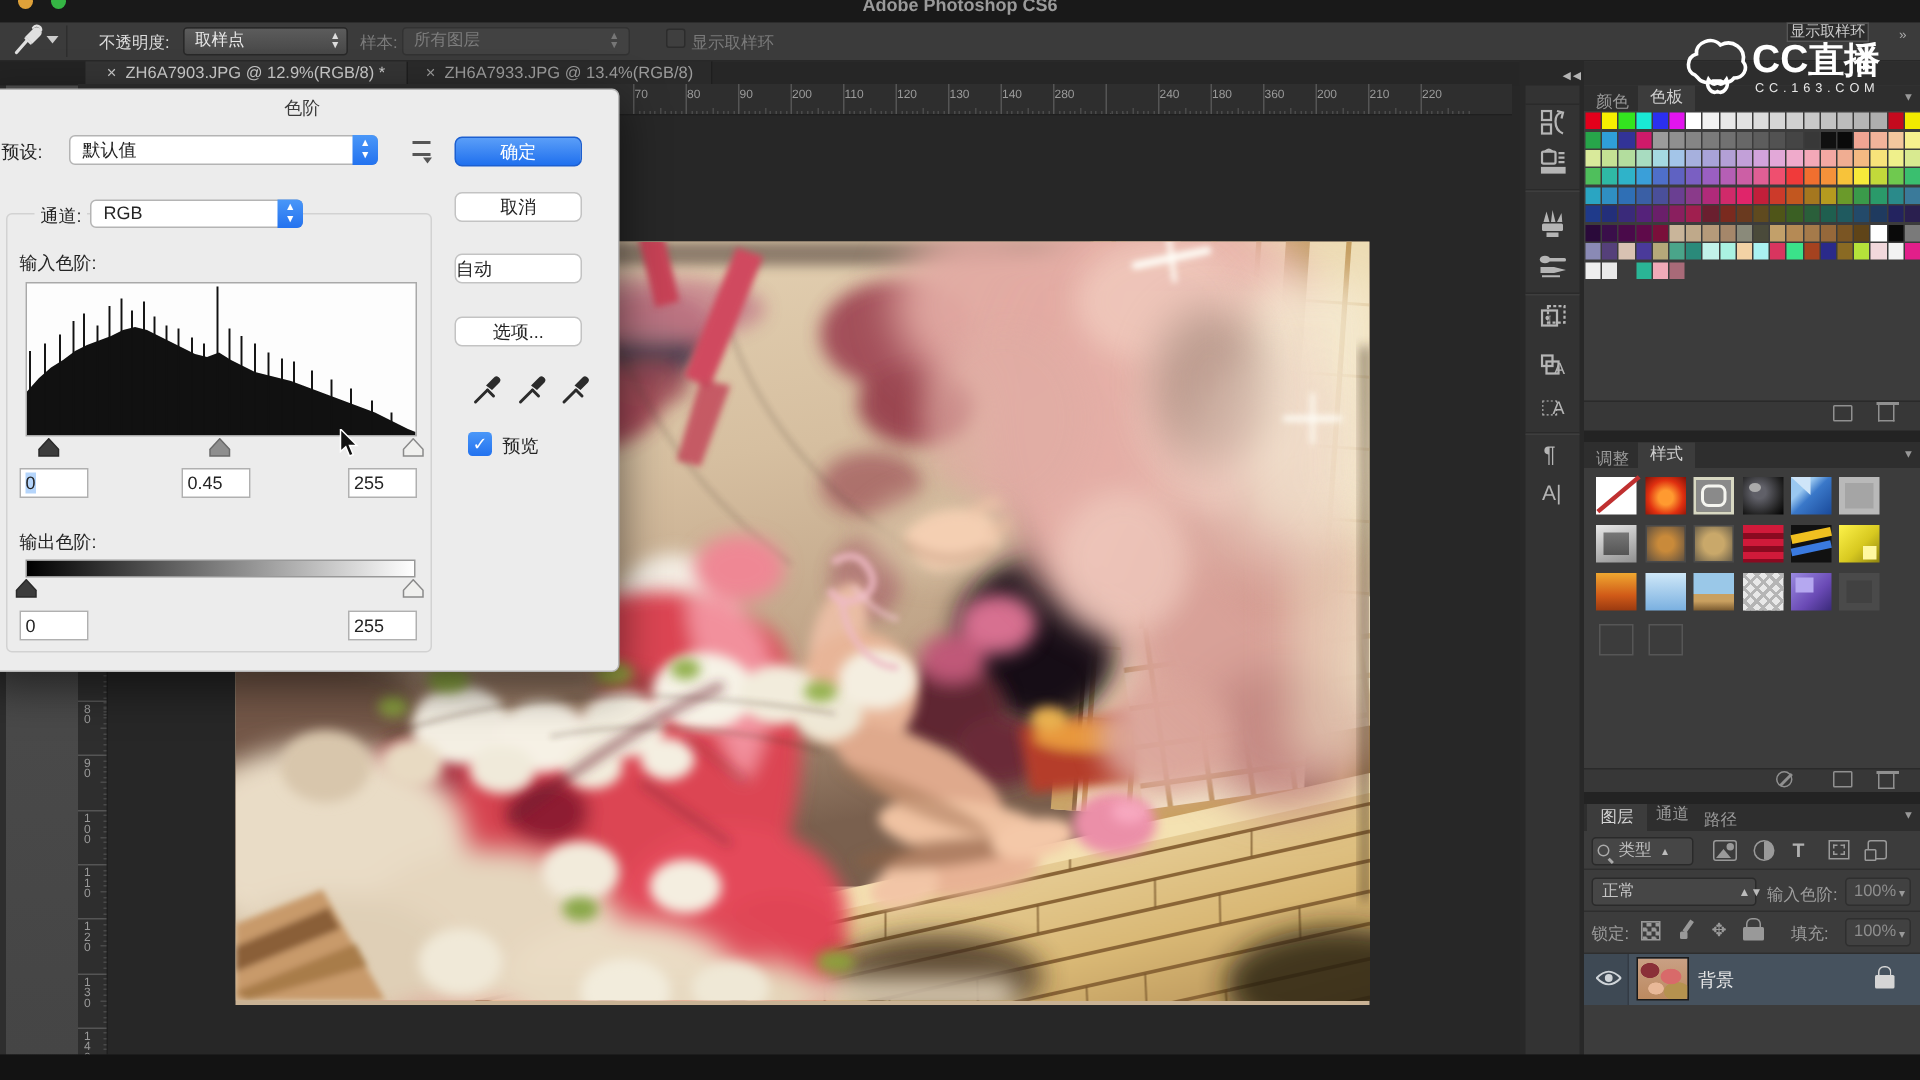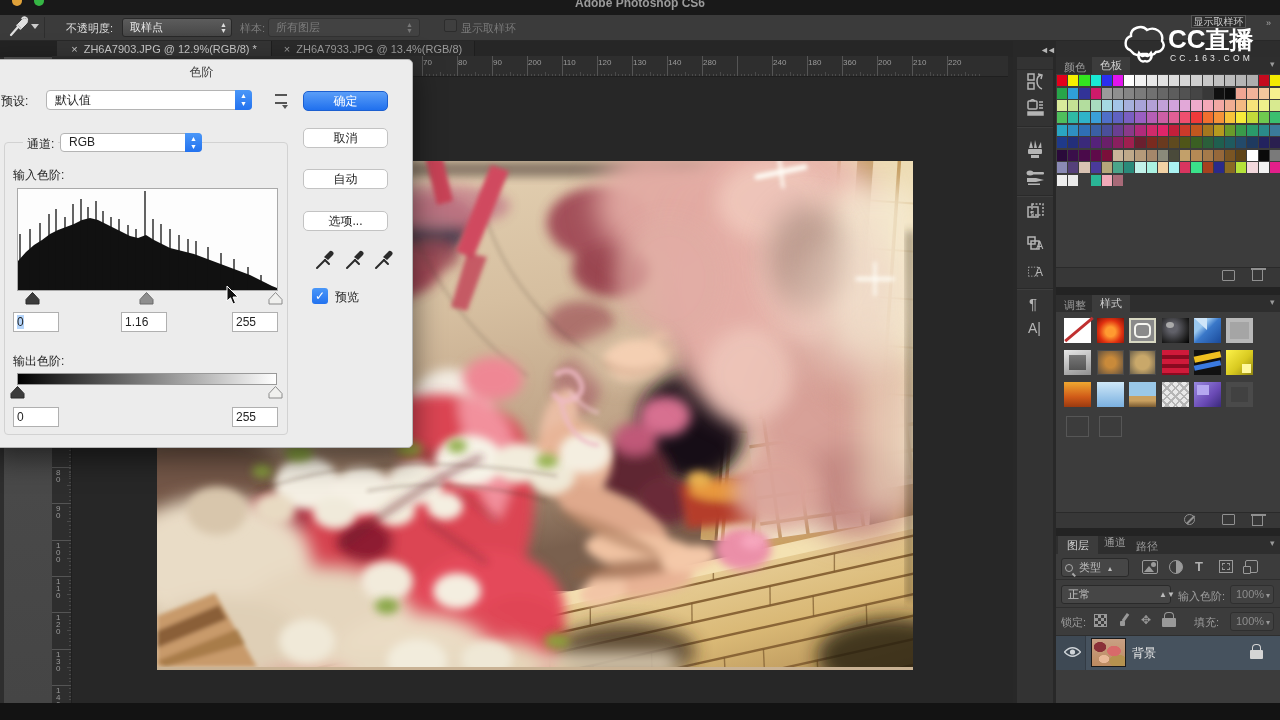--- a/index.html
+++ b/index.html
@@ -1027,21 +1027,21 @@
  <div class="abs" style="left:57px;top:30px;width:206px;height:20px;background:#fff;border:1px solid #b4b4b4;border-radius:4px;line-height:18px;padding-left:8px">默认值</div>
  <div class="abs" style="left:246px;top:30px;width:17px;height:20px;background:linear-gradient(#4a97f8,#2372ef);border-radius:0 4px 4px 0;color:#fff;text-align:center">
       <span style="font-size:7px;line-height:9px;display:block;margin-top:1px">▲</span>
       <span style="font-size:7px;line-height:8px;display:block">▼</span>
     </div>
  <div class="abs" style="left:286px;top:34px;width:12px;height:10px;border-top:2px solid #555;border-bottom:2px solid #555"></div>
  <div class="abs" style="left:293px;top:45px;width:0;height:0;border-left:3px solid transparent;border-right:3px solid transparent;border-top:4px solid #555"></div>
 
  <div class="abs" style="left:314px;top:31px;width:85px;height:20px;background:linear-gradient(#5a9ef8,#2070ee);border:1px solid #1c5fd0;border-radius:5px;color:#fff;text-align:center;line-height:18px">确定</div>
  <div class="abs" style="left:314px;top:68px;width:85px;height:20px;background:#fff;border:1px solid #c3c3c3;border-radius:5px;text-align:center;line-height:18px">取消</div>
- <div class="abs" style="left:314px;top:109px;width:85px;height:20px;background:#fff;border:1px solid #c3c3c3;border-radius:5px;text-align:center;line-height:18px">自动</div>
+ <div class="abs" style="left:314px;top:109px;width:85px;height:20px;background:#fff;border:1px solid #c3c3c3;border-radius:5px;line-height:18px">自动</div>
  <div class="abs" style="left:314px;top:151px;width:85px;height:20px;background:#fff;border:1px solid #c3c3c3;border-radius:5px;text-align:center;line-height:18px">选项...</div>
 
  <div class="abs" style="left:15px;top:82px;width:284px;height:293px;border:1px solid #d2d2d2;border-radius:4px"></div>
  <div class="abs" style="left:34px;top:76px;background:#ececec;padding:0 4px">通道:</div>
  <div class="abs" style="left:71px;top:73px;width:142px;height:19px;background:#fff;border:1px solid #b4b4b4;border-radius:4px;line-height:17px;padding-left:8px">RGB</div>
  <div class="abs" style="left:196px;top:73px;width:17px;height:19px;background:linear-gradient(#4a97f8,#2372ef);border-radius:0 4px 4px 0;color:#fff;text-align:center">
       <span style="font-size:7px;line-height:9px;display:block;margin-top:1px">▲</span>
       <span style="font-size:7px;line-height:8px;display:block">▼</span>
     </div>
  <div class="abs" style="left:24px;top:107px">输入色阶:</div>
@@ -1082,21 +1082,21 @@
  <svg class="abs" style="left:36px;top:232px" width="15" height="13" viewBox="0 0 15 13">
       <path d="M7.5,0.5 L14,7.5 L14,12 L1,12 L1,7.5 Z" fill="#3c3c3c" stroke="#2a2a2a" stroke-width="1"></path>
     </svg>
  <svg class="abs" style="left:150px;top:232px" width="15" height="13" viewBox="0 0 15 13">
       <path d="M7.5,0.5 L14,7.5 L14,12 L1,12 L1,7.5 Z" fill="#8e8e8e" stroke="#6a6a6a" stroke-width="1"></path>
     </svg>
  <svg class="abs" style="left:279px;top:232px" width="15" height="13" viewBox="0 0 15 13">
       <path d="M7.5,0.5 L14,7.5 L14,12 L1,12 L1,7.5 Z" fill="#f0f0ee" stroke="#8a8a8a" stroke-width="1"></path>
     </svg>
  <div class="abs" style="left:24px;top:252px;width:46px;height:20px;background:#fff;border:1px solid #b0b0b0;line-height:18px;padding-left:3px"><span style="background:#b5d5fb">0</span></div>
- <div class="abs" style="left:132px;top:252px;width:46px;height:20px;background:#fff;border:1px solid #b0b0b0;line-height:18px;padding-left:3px">1.16</div>
+ <div class="abs" style="left:132px;top:252px;width:46px;height:20px;background:#fff;border:1px solid #b0b0b0;line-height:18px;padding-left:3px">0.45</div>
  <div class="abs" style="left:243px;top:252px;width:46px;height:20px;background:#fff;border:1px solid #b0b0b0;line-height:18px;padding-left:3px">255</div>
  <div class="abs" style="left:24px;top:293px">输出色阶:</div>
  <div class="abs" style="left:28px;top:313px;width:260px;height:12px;background:linear-gradient(to right,#000,#fff);border:1px solid #999"></div>
  <svg class="abs" style="left:21px;top:326px" width="15" height="13" viewBox="0 0 15 13">
       <path d="M7.5,0.5 L14,7.5 L14,12 L1,12 L1,7.5 Z" fill="#3c3c3c" stroke="#2a2a2a" stroke-width="1"></path>
     </svg>
  <svg class="abs" style="left:279px;top:326px" width="15" height="13" viewBox="0 0 15 13">
       <path d="M7.5,0.5 L14,7.5 L14,12 L1,12 L1,7.5 Z" fill="#f0f0ee" stroke="#8a8a8a" stroke-width="1"></path>
     </svg>
  <div class="abs" style="left:24px;top:347px;width:46px;height:20px;background:#fff;border:1px solid #b0b0b0;line-height:18px;padding-left:3px">0</div>

